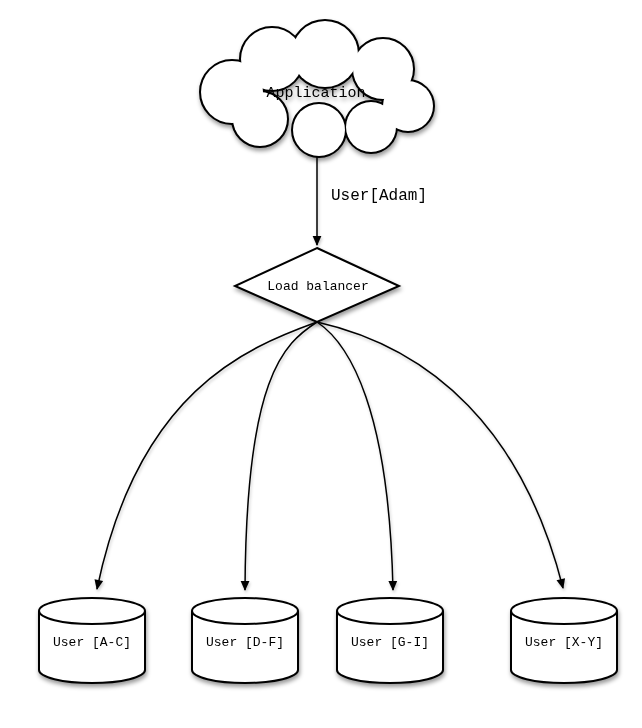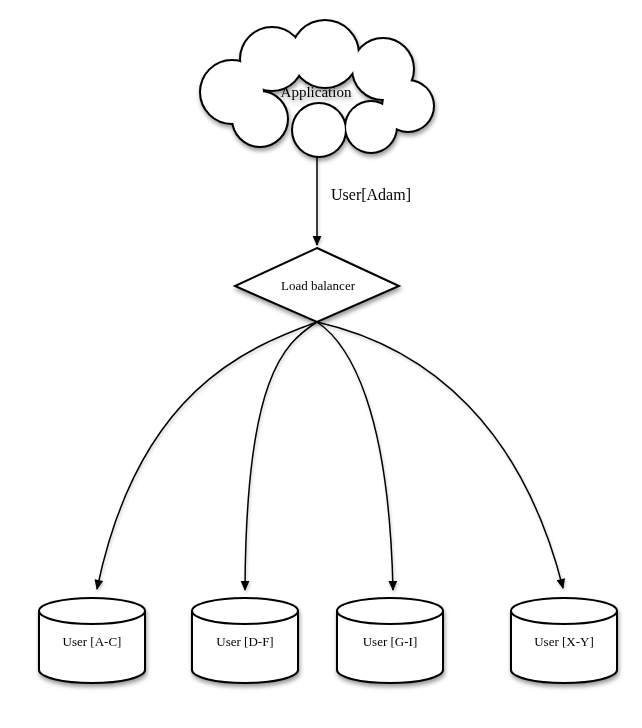--- a/index.html
+++ b/index.html
@@ -6,21 +6,21 @@
     margin: 0;
     padding: 0;
     background: #ffffff;
   }
   .canvas {
     position: relative;
     width: 642px;
     height: 728px;
     background: #ffffff;
     overflow: hidden;
-    font-family: Liberation Serif, serif;
+    font-family: Liberation Mono, monospace;
   }
   svg {
     display: block;
   }
   .shape-shadow {
     filter: drop-shadow(1px 3px 2px rgba(0,0,0,0.40));
   }
   .line-shadow {
     filter: drop-shadow(1px 2px 1.5px rgba(0,0,0,0.22));
   }

